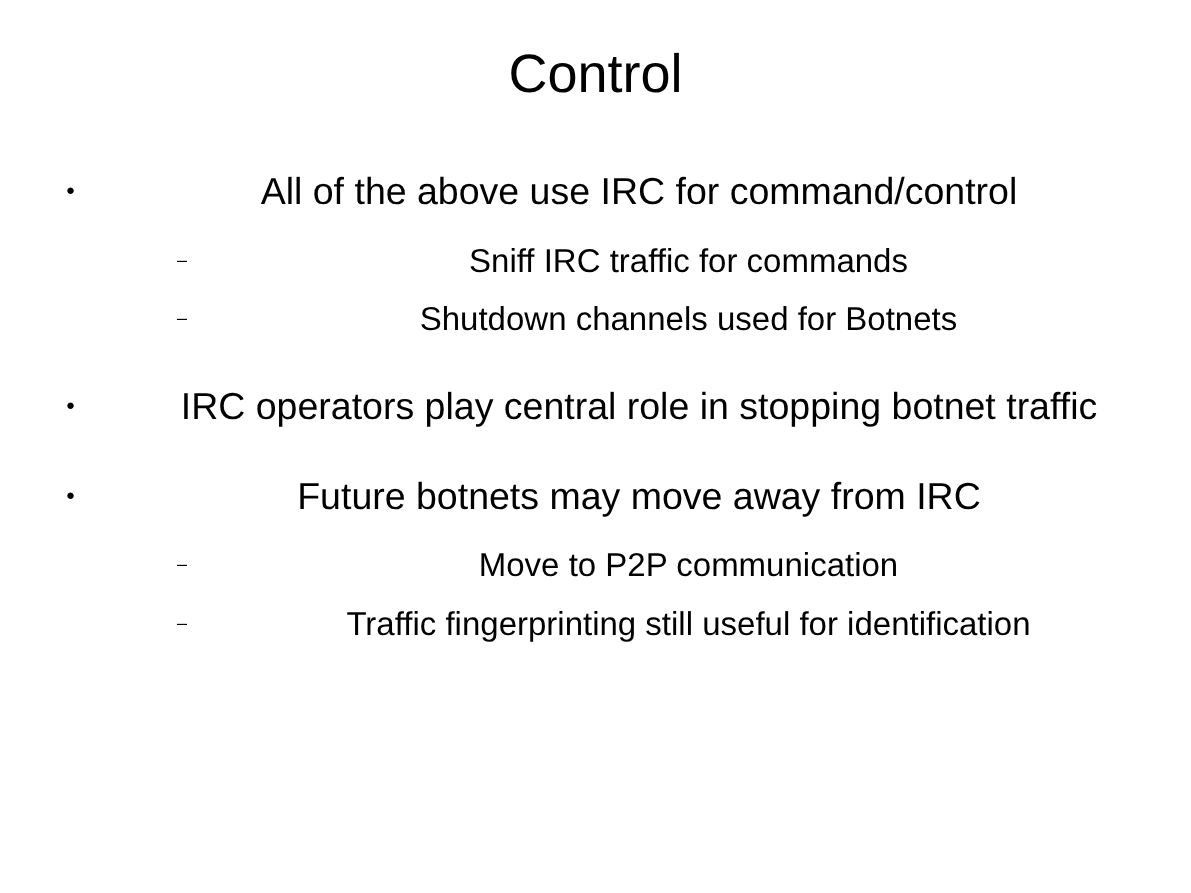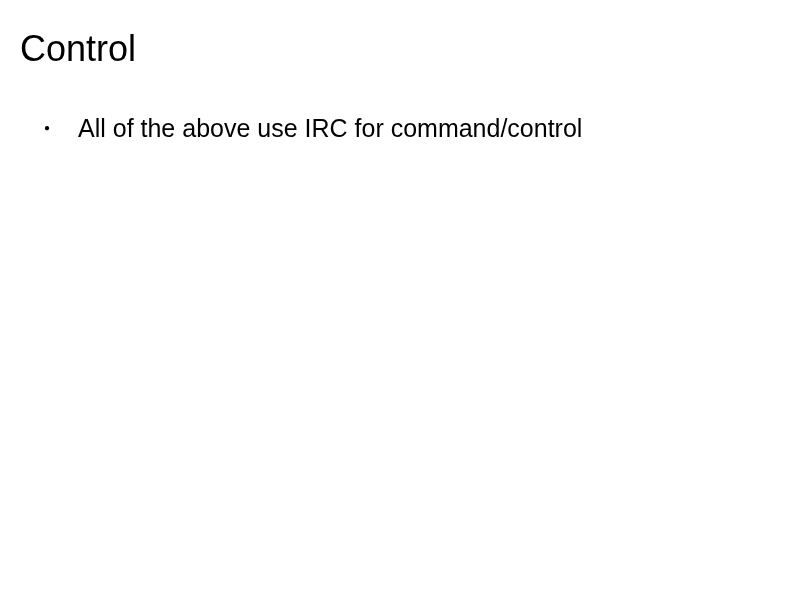--- a/index.html
+++ b/index.html
@@ -1,15 +1,15 @@
 <!DOCTYPE html>
 <html><head>
 <meta charset="utf-8">
 <style>
-  * { margin: 0; padding: 0; box-sizing: border-box; }
+  * { margin: 0; padding: 0; box-sizing: border-box; text-align: center; }
   html, body { width: 794px; height: 595px; background: #ffffff; font-family: Arial, Helvetica, sans-serif; color: #000; }
   .slide { width: 794px; height: 595px; padding: 28px 20px 28px 20px; }
   .title { font-size: 36px; font-weight: 400; margin-bottom: 42px; margin-left: 0; }
   ul.b1 { list-style: none; margin-left: 24px; }
   ul.b1 > li { font-size: 25px; margin-bottom: 14px; position: relative; padding-left: 34px; line-height: 1.28; margin-top: 28px; }
   ul.b1 > li::before { content: "●"; position: absolute; left: 0; top: 10px; font-size: 10px; }
   ul.b2 { list-style: none; margin-left: 40px; margin-top: 16px; margin-bottom: 18px; }
   ul.b2 > li { font-size: 22px; margin-bottom: 10px; position: relative; padding-left: 26px; line-height: 1.3; }
   ul.b2 > li::before { content: "–"; position: absolute; left: 0; top: 6px; font-size: 12px; }
 </style>
@@ -17,20 +17,32 @@
 <body>
 
 <div class="slide">
   <h1 class="title">Control</h1>
 
   <ul class="b1">
 
     <li>
       <span>All of the above use IRC for command/control</span>
       <ul class="b2">
+        <li><span>Sniff IRC traffic for commands</span></li>
+        <li><span>Shutdown channels used for Botnets</span></li>
       </ul>
     </li>
 
+    <li>
+      <span>IRC operators play central role in stopping botnet traffic</span>
+    </li>
 
 
+    <li>
+      <span>Future botnets may move away from IRC</span>
+      <ul class="b2">
+        <li><span>Move to P2P communication</span></li>
+        <li><span>Traffic fingerprinting still useful for identification</span></li>
+      </ul>
+    </li>
 
   </ul>
 </div>
 
 </body></html>

